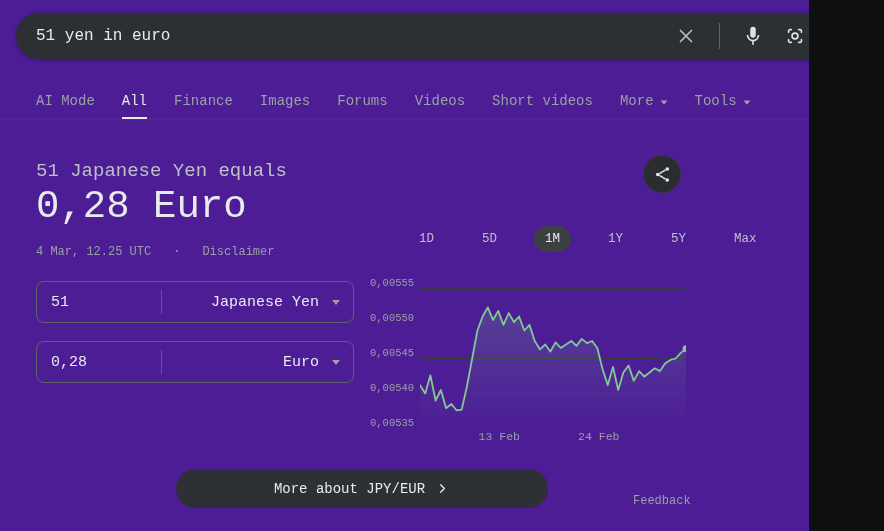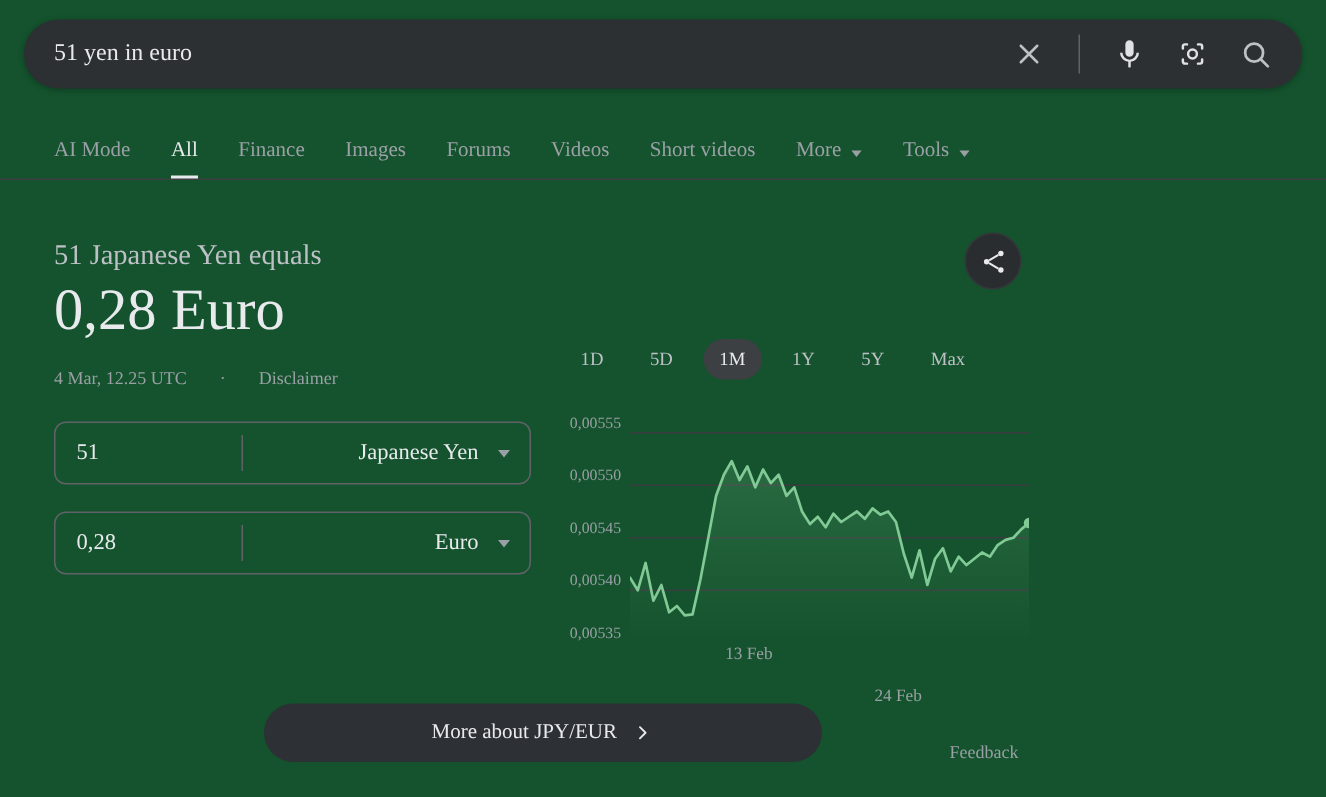--- a/index.html
+++ b/index.html
@@ -1,18 +1,18 @@
 <!DOCTYPE html>
 <html><head>
 <meta charset="utf-8">
 <style>
   html,body{margin:0;padding:0;background:#0e0f10;}
   .screen{
-    position:relative;width:884px;height:531px;background:#14532d;
-    font-family:Liberation Serif, serif;color:#e8eaed;overflow:hidden;
+    position:relative;width:809px;height:531px;background:#4c1d95;
+    font-family:Liberation Mono, monospace;color:#e8eaed;overflow:hidden;
   }
 
   
   .searchbar{
     position:absolute;left:16px;top:13px;width:852px;height:46px;
     background:#2d3033;border-radius:24px;display:flex;align-items:center;
     box-shadow:0 1px 4px rgba(0,0,0,.28);
   }
   .search-input{
     flex:1;background:transparent;border:none;outline:none;color:#e8eaed;
@@ -43,21 +43,21 @@
   .big-value{position:absolute;left:36px;top:188px;font-size:39px;line-height:38px;color:#e8eaed;}
   .timestamp{position:absolute;left:36px;top:245px;font-size:12px;color:#9aa0a6;display:flex;gap:22px;align-items:center;}
   .timestamp a{color:#9aa0a6;text-decoration:none;cursor:pointer;}
 
   .share-btn{
     position:absolute;left:643px;top:155px;width:38px;height:38px;border-radius:50%;
     background:#2a2d30;border:1px solid #34373a;display:flex;align-items:center;justify-content:center;cursor:pointer;
   }
 
   
-  .ranges{position:absolute;left:376px;top:226px;display:flex;align-items:flex-start;gap:9px;}
+  .ranges{position:absolute;left:408px;top:226px;display:flex;align-items:flex-start;gap:26px;}
   .range-chip{font-size:12.5px;color:#bdc1c6;padding:6px 11px;border-radius:16px;cursor:pointer;}
   .range-chip.selected{background:#3c4043;color:#e8eaed;}
 
   
   .conv-row{position:absolute;left:36px;width:318px;height:42px;border:1px solid #5f6368;border-radius:8px;box-sizing:border-box;background:transparent;}
   .conv-row.row1{top:281px;}
   .conv-row.row2{top:341px;}
   .amount-input{
     position:absolute;left:0;top:0;height:100%;width:120px;background:transparent;border:none;outline:none;
     color:#e8eaed;font-size:15px;padding:0 0 0 14px;font-family:inherit;box-sizing:border-box;
@@ -202,21 +202,21 @@
       <line x1="0" y1="40.5" x2="266" y2="40.5" stroke="#3a3d40" stroke-width="1"></line>
       <line x1="0" y1="75.5" x2="266" y2="75.5" stroke="#3a3d40" stroke-width="1"></line>
       <line x1="0" y1="110.5" x2="266" y2="110.5" stroke="#3a3d40" stroke-width="1"></line>
       <line x1="0" y1="145.5" x2="266" y2="145.5" stroke="#3a3d40" stroke-width="1"></line>
     <polygon points="0.0,102.1 5.2,110.5 10.4,92.3 15.6,117.5 20.9,107.0 26.1,125.2 31.3,121.0 36.5,127.3 41.7,126.6 46.9,103.5 52.2,75.5 57.4,47.5 62.6,33.5 67.8,24.4 73.0,37.0 78.2,27.9 83.5,41.9 88.7,30.0 93.9,39.1 99.1,33.5 104.3,47.5 109.5,41.9 114.7,58.0 120.0,66.4 125.2,61.5 130.4,68.5 135.6,59.4 140.8,65.0 146.0,61.5 151.3,58.0 156.5,62.9 161.7,55.9 166.9,60.1 172.1,58.0 177.3,65.0 182.5,86.0 187.8,102.1 193.0,83.9 198.2,107.0 203.4,89.5 208.6,82.5 213.8,97.9 219.1,88.1 224.3,93.7 229.5,89.5 234.7,85.3 239.9,88.1 245.1,80.4 250.4,76.9 255.6,75.5 260.8,69.9 266.0,65.7 266,145.5 0,145.5" fill="url(#areaGrad)"></polygon>
         <polyline points="0.0,102.1 5.2,110.5 10.4,92.3 15.6,117.5 20.9,107.0 26.1,125.2 31.3,121.0 36.5,127.3 41.7,126.6 46.9,103.5 52.2,75.5 57.4,47.5 62.6,33.5 67.8,24.4 73.0,37.0 78.2,27.9 83.5,41.9 88.7,30.0 93.9,39.1 99.1,33.5 104.3,47.5 109.5,41.9 114.7,58.0 120.0,66.4 125.2,61.5 130.4,68.5 135.6,59.4 140.8,65.0 146.0,61.5 151.3,58.0 156.5,62.9 161.7,55.9 166.9,60.1 172.1,58.0 177.3,65.0 182.5,86.0 187.8,102.1 193.0,83.9 198.2,107.0 203.4,89.5 208.6,82.5 213.8,97.9 219.1,88.1 224.3,93.7 229.5,89.5 234.7,85.3 239.9,88.1 245.1,80.4 250.4,76.9 255.6,75.5 260.8,69.9 266.0,65.7" fill="none" stroke="#81c995" stroke-width="1.8" stroke-linejoin="round" stroke-linecap="round"></polyline>
         <circle cx="266" cy="65.69999999999993" r="3.5" fill="#81c995"></circle>
       </svg>
 
     <span class="x-tick" style="left: 129.268px;">13 Feb</span>
-    <span class="x-tick" style="left: 228.752px; margin-top: 28px;">24 Feb</span>
+    <span class="x-tick" style="left: 228.752px;">24 Feb</span>
   </div>
 
   <button class="more-btn">
     <span>More about JPY/EUR</span>
     <svg viewBox="0 0 24 24" width="15" height="15" fill="none" stroke="#e8eaed" stroke-width="2" stroke-linecap="round" stroke-linejoin="round">
         <path d="M9 6l6 6-6 6"></path>
       </svg>
   </button>
   <a class="feedback">Feedback</a>
 

